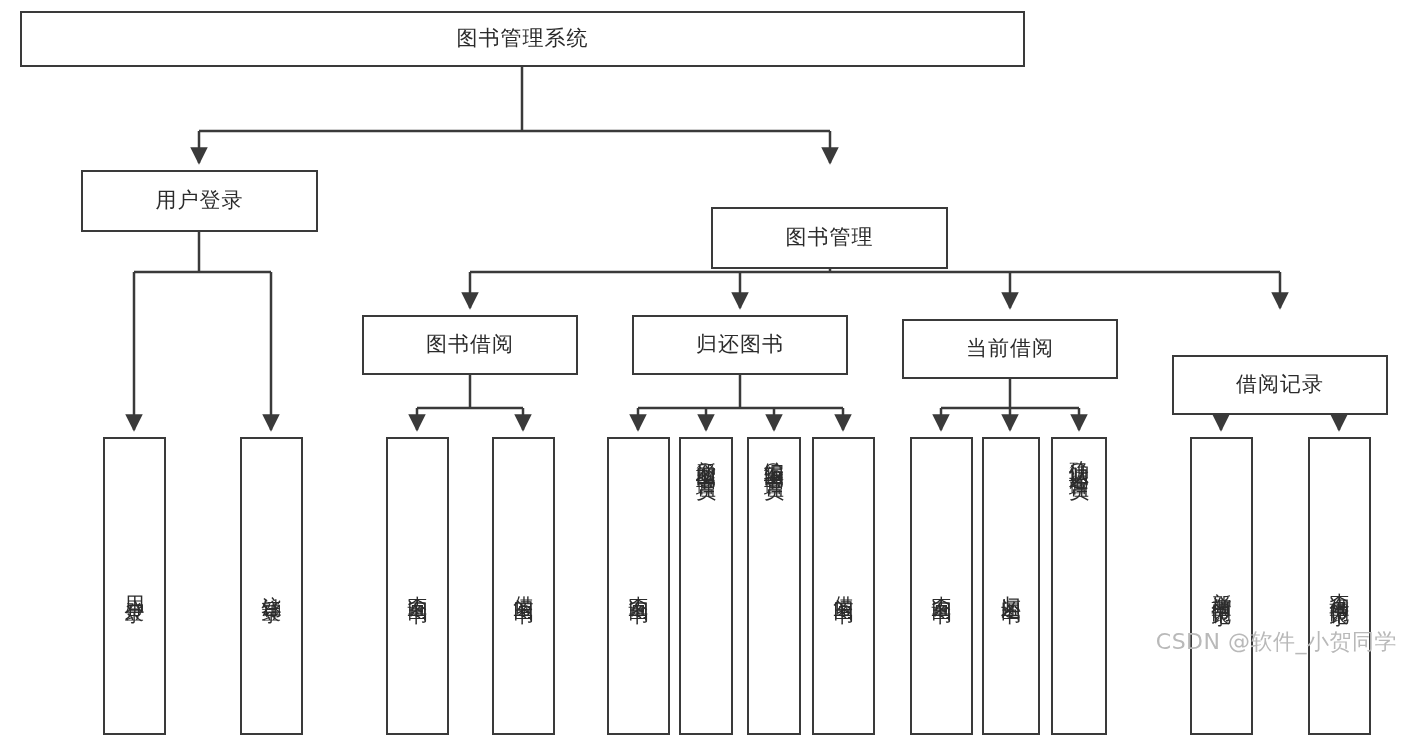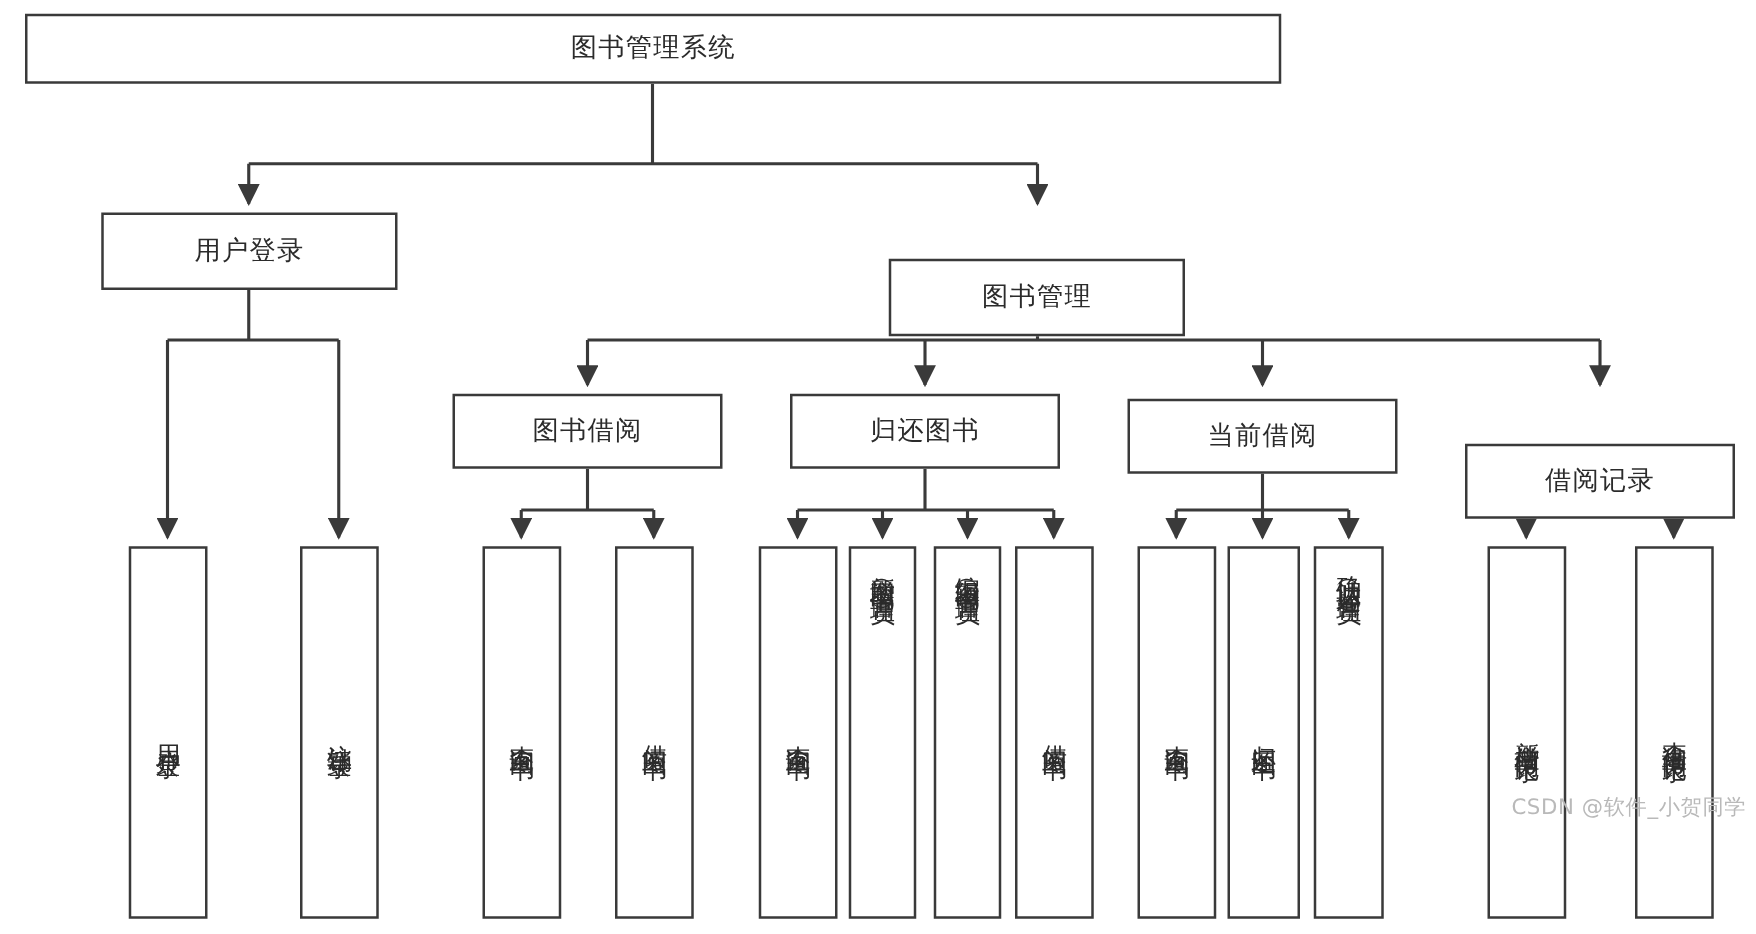--- a/index.html
+++ b/index.html
@@ -60,21 +60,21 @@
     overflow: hidden;
   }
   .leaf-box.centered {
     align-items: center;
     padding-top: 0;
   }
   .watermark {
     position: absolute;
     right: 8px;
     bottom: 6px;
-    font-size: 17px;
+    font-size: 22px;
     color: #b9b9b9;
     white-space: nowrap;
     letter-spacing: 0.5px;
   }
 </style>
 </head>
 <body>
 
 <div id="diagram-root">
 

